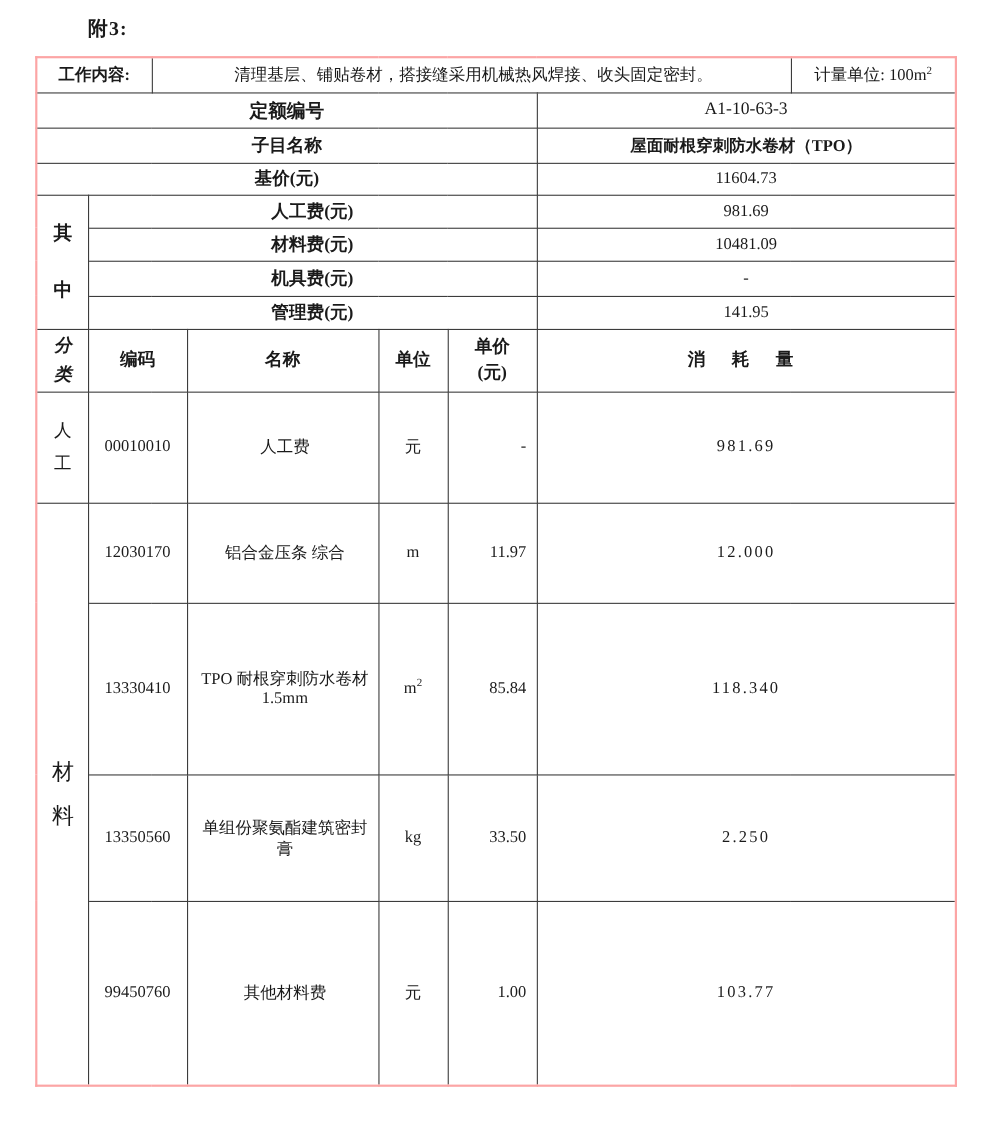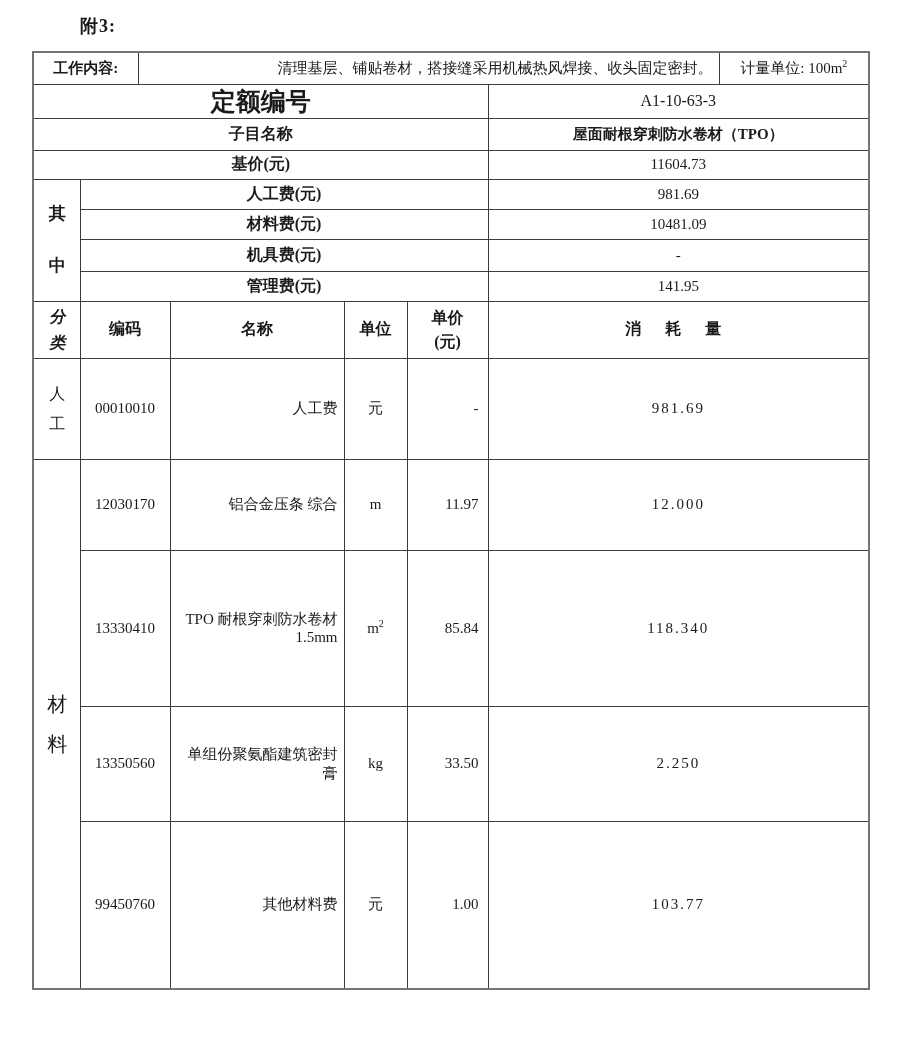--- a/index.html
+++ b/index.html
@@ -9,28 +9,28 @@
     font-family: "Liberation Serif", "DejaVu Serif", serif;
     color: #1a1a1a;
   }
   .attachment {
     position: absolute; left: 36px; top: 14px;
     font-size: 18px; font-weight: bold; letter-spacing: 1px; padding-left: 44px;
   }
   table.quota-table {
     position: absolute; left: 32px; top: 51px;
     width: 836px; border-collapse: collapse; table-layout: fixed;
-    border: 2px solid #737373;
+    border: 2px solid #fca5a5;
   }
   td, th { border: 1px solid #3c3c3c; vertical-align: middle; text-align: center;
            font-weight: normal; font-size: 15px; overflow: hidden; }
   .b { font-weight: bold; }
-  .big { font-size: 25px; }
+  .big { font-size: 17px; }
   .md { font-size: 16px; }
-  .left { text-align: right; padding-left: 10px; padding-right: 6px; margin-top: 18px; }
+  .left { text-align: center; padding-left: 10px; padding-right: 6px; margin-top: 18px; }
   .right { text-align: right; padding-right: 9px; }
   .vlabel { width: 1.05em; margin: 0 auto; word-break: break-all; text-align: right; }
   .vl-among { line-height: 52px; font-size: 17px; font-weight: bold; }
   .vl-cat   { line-height: 26px; font-size: 16px; font-weight: bold; font-style: italic; }
   .vl-labor { line-height: 30px; font-size: 16px; }
   .vl-mat   { line-height: 40px; font-size: 20px; }
   .consump  { letter-spacing: 2px; }
   .consump-head { letter-spacing: 10px; font-weight: bold; font-size: 16px; }
   sup { font-size: 10px; line-height: 0; }
   .price-head { line-height: 24px; }

